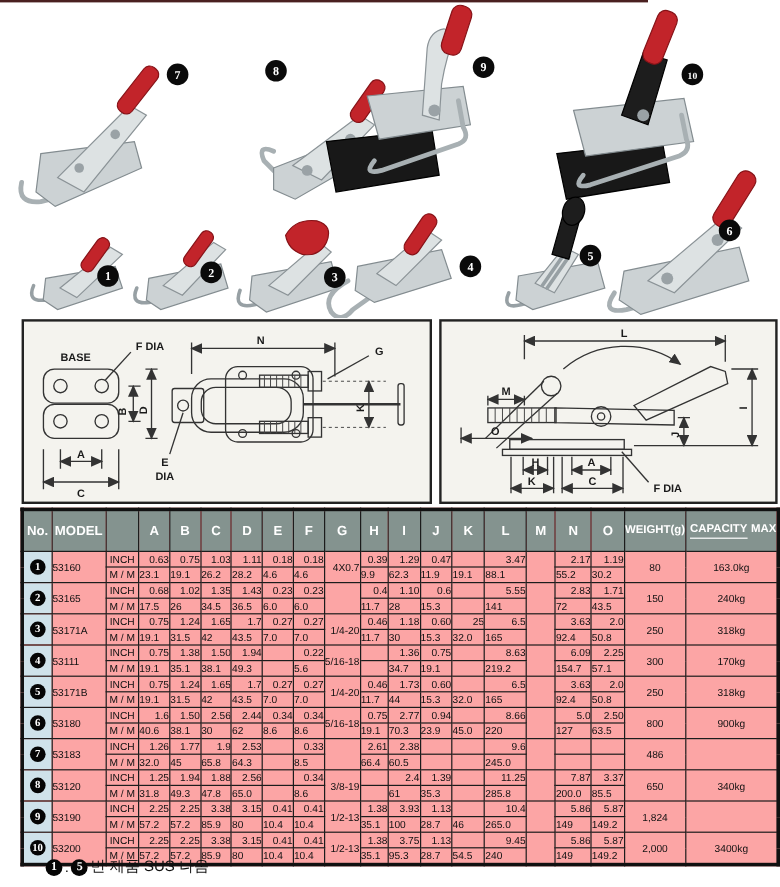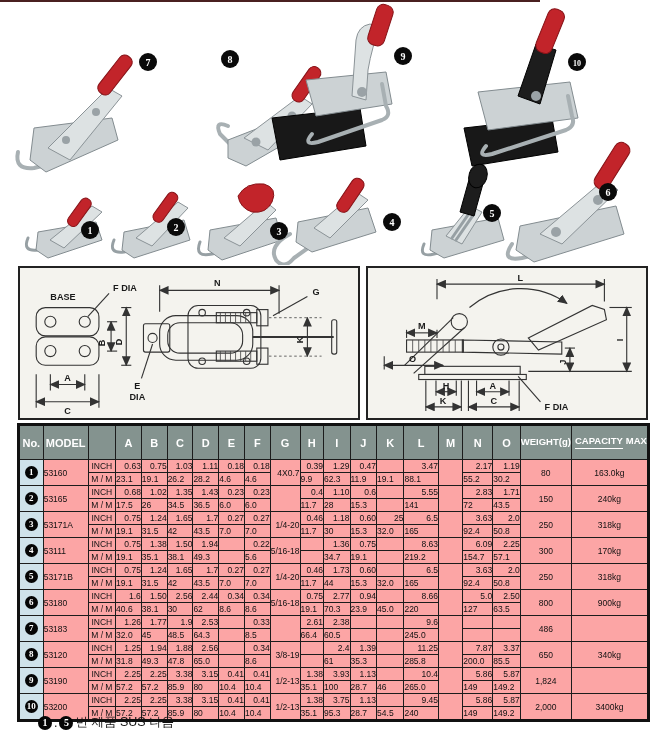--- a/index.html
+++ b/index.html
@@ -627,21 +627,21 @@
           <td rowspan="2"></td>
           <td class="c-inch"></td>
           <td class="c-inch"></td>
           <td class="c-w" rowspan="2">486</td>
           <td class="c-cap" rowspan="2"></td>
         </tr>
         <tr>
           <td class="c-unit">M / M</td>
           <td class="c-mm">32.0</td>
           <td class="c-mm">45</td>
-          <td class="c-mm">48.5</td>
+          <td class="c-mm">65.8</td>
           <td class="c-mm">64.3</td>
           <td class="c-mm"></td>
           <td class="c-mm">8.5</td>
           <td class="c-mm">66.4</td>
           <td class="c-mm">60.5</td>
           <td class="c-mm"></td>
           <td class="c-mm"></td>
           <td class="c-mm">245.0</td>
           <td class="c-mm"></td>
           <td class="c-mm"></td>

